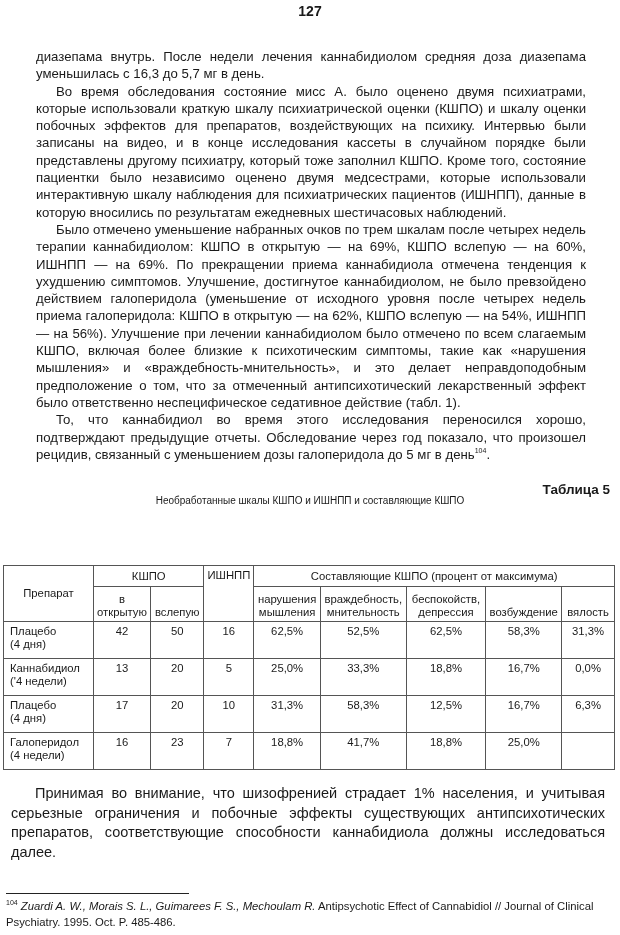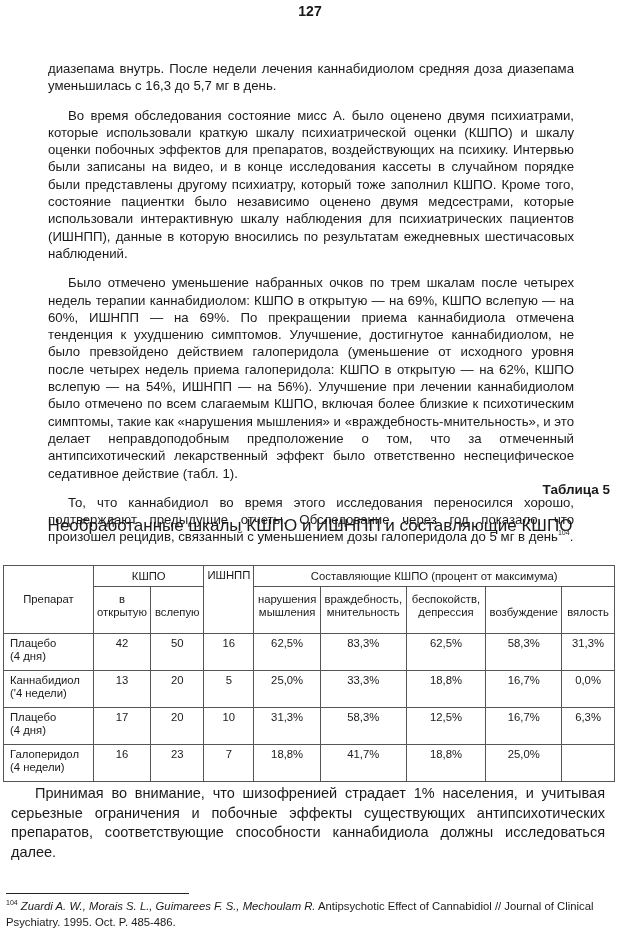--- a/index.html
+++ b/index.html
@@ -8,46 +8,46 @@
     font-family: "Liberation Sans", sans-serif; color: #1a1a1a;
   }
   .page-number {
     position: absolute; top: 3px; left: 0; width: 620px; text-align: center;
     font-size: 14px; line-height: 16px; font-weight: bold;
   }
   .body-text {
     position: absolute; left: 36px; width: 550px;
     font-size: 13.2px; line-height: 17.3px; text-align: justify;
   }
-  .body-text p { margin: 12px; text-indent: 0; }
+  .body-text p { margin: 0; text-indent: 0; }
   .body-text p.indent { text-indent: 20px; }
   #text-top { top: 48px; }
   sup { font-size: 7px; line-height: 0; vertical-align: 6px; }
   .table-label {
     position: absolute; top: 482px; right: 10px;
     font-size: 13.5px; font-weight: bold;
   }
   .table-caption {
-    position: absolute; top: 516px; left: 0; width: 620px; text-align: center;
-    font-size: 17px; line-height: 19px;
+    position: absolute; top: 491px; left: 0; width: 620px; text-align: center;
+    font-size: 10px; line-height: 19px;
   }
   table.data {
     position: absolute; top: 565px; left: 3px; width: 612px;
     border-collapse: collapse; font-size: 11.3px; line-height: 13px;
   }
   table.data td, table.data th {
     border: 1.3px solid #555; font-weight: normal; padding: 0 3px;
     text-align: center; vertical-align: top;
   }
   table.data th { vertical-align: middle; }
   table.data .h1 td, table.data .h1 th { height: 20px; }
   table.data .h2 th { height: 32px; }
   table.data tr.row td { height: 33px; padding-top: 3px; }
   table.data td.drug { text-align: left; padding-left: 6px; }
-  table.data th.sub-bottom { vertical-align: bottom; padding-bottom: 14px; }
+  table.data th.sub-bottom { vertical-align: bottom; padding-bottom: 2px; }
   .bottom-text {
     position: absolute; top: 776px; left: 3px; width: 610px;
     font-size: 14.5px; line-height: 19.5px; text-align: justify;
   }
   .bottom-text p { margin: 8px; text-indent: 24px; }
   .footnote-rule {
     position: absolute; top: 893px; left: 6px; width: 183px; height: 0;
     border-top: 1px solid #222;
   }
   .footnote {
@@ -105,21 +105,21 @@
   </tr>
   <tr class="row">
     <td class="drug">
           <div>Плацебо</div>
           <div>(4 дня)</div>
         </td>
     <td>42</td>
     <td>50</td>
     <td>16</td>
     <td>62,5%</td>
-    <td>83,3%</td>
+    <td>52,5%</td>
     <td>62,5%</td>
     <td>58,3%</td>
     <td>31,3%</td>
   </tr>
   <tr class="row">
     <td class="drug">
           <div>Каннабидиол</div>
           <div>('4 недели)</div>
         </td>
     <td>13</td>

